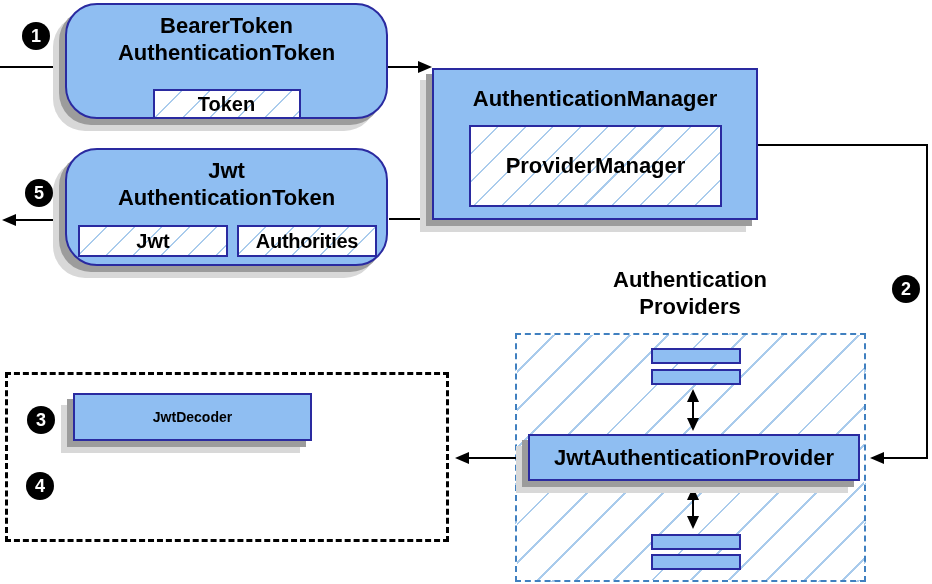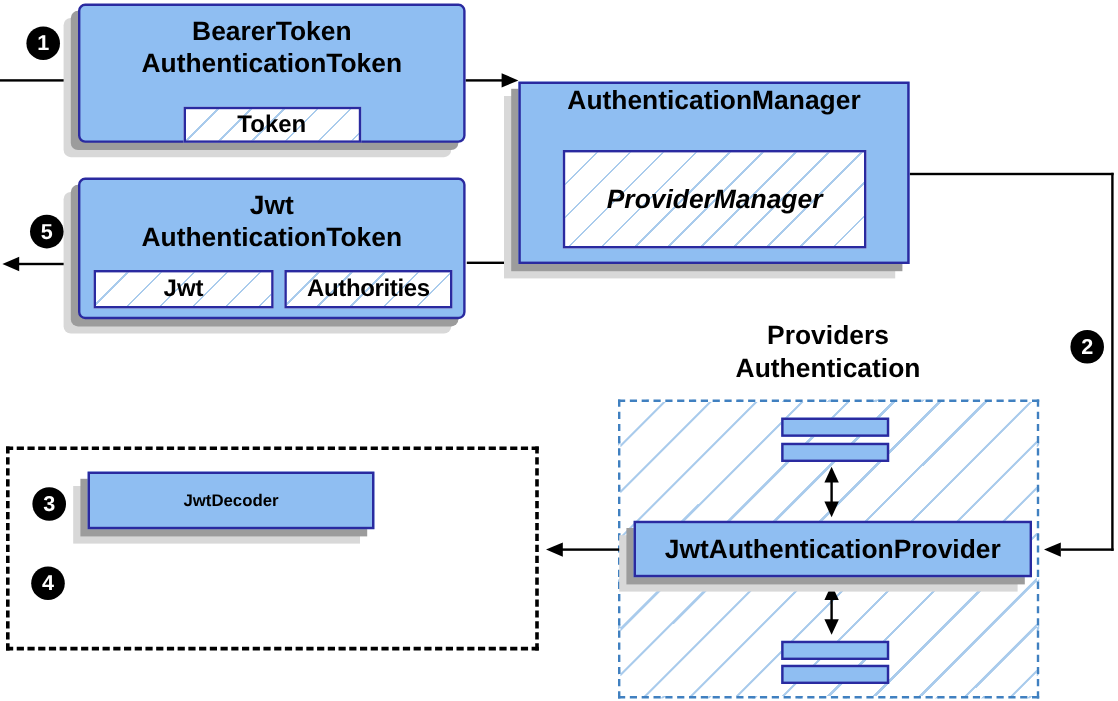--- a/index.html
+++ b/index.html
@@ -20,21 +20,21 @@
   }
   .canvas *{box-sizing:border-box;}
 
   
   .box{
     position:absolute;background:var(--box-fill);
     border:2px solid var(--box-border);
     box-shadow:-6px 6px 0 var(--shadow-dark),-12px 12px 0 var(--shadow-light);
     z-index:4;
   }
-  .rounded{border-radius:6px;}
+  .rounded{border-radius:32px;}
   .title{font-size:22px;line-height:27px;text-align:center;}
   .title-pad{padding-top:7px;}
 
   .field{
     position:absolute;background:#fff;border:2px solid var(--box-border);
     background-image:repeating-linear-gradient(135deg,transparent 0 18px,var(--hatch-line) 18px 19.5px);
     text-align:center;font-size:20px;display:flex;align-items:center;justify-content:center;
   }
 
   
@@ -116,36 +116,36 @@
 
   <div class="box rounded" style="left:65px;top:3px;width:323px;height:116px;">
     <div class="title title-pad">
       <div>BearerToken</div>
       <div>AuthenticationToken</div>
     </div>
     <div class="field" style="left:50%;transform:translateX(-50%);top:72px;width:148px;height:30px;margin-top:12px;">Token</div>
   </div>
 
   <div class="box" style="left:432px;top:68px;width:326px;height:152px;">
-    <div class="title" style="">AuthenticationManager</div>
-    <div class="field" style="left:35px;top:55px;width:253px;height:82px;font-size:22px;font-style:italic;">ProviderManager</div>
+    <div class="title" style="padding-top:15px;">AuthenticationManager</div>
+    <div class="field" style="left:35px;top:55px;width:253px;height:82px;font-size:22px;">ProviderManager</div>
   </div>
 
   <div class="box rounded" style="left:65px;top:148px;width:323px;height:118px;">
     <div class="title title-pad">
       <div>Jwt</div>
       <div>AuthenticationToken</div>
     </div>
     <div class="field" style="left:11px;top:75px;width:150px;height:32px;">Jwt</div>
     <div class="field" style="left:170px;top:75px;width:140px;height:32px;letter-spacing:-0.3px;">Authorities</div>
   </div>
 
   <div class="free-label" style="left:570px;top:266px;width:240px;">
+    <div>Authentication</div>
     <div>Providers</div>
-    <div>Authentication</div>
   </div>
 
   <div class="box" style="left:528px;top:434px;width:332px;height:47px;font-size:22px;display:flex;align-items:center;justify-content:center;">JwtAuthenticationProvider</div>
 
   <div class="box" style="left:73px;top:393px;width:239px;height:48px;display:flex;align-items:center;justify-content:center;font-size:14px;">JwtDecoder</div>
 
 
   <div class="badge" style="left:22px;top:22px;">1</div>
   <div class="badge" style="left:892px;top:275px;">2</div>
   <div class="badge" style="left:27px;top:406px;">3</div>

